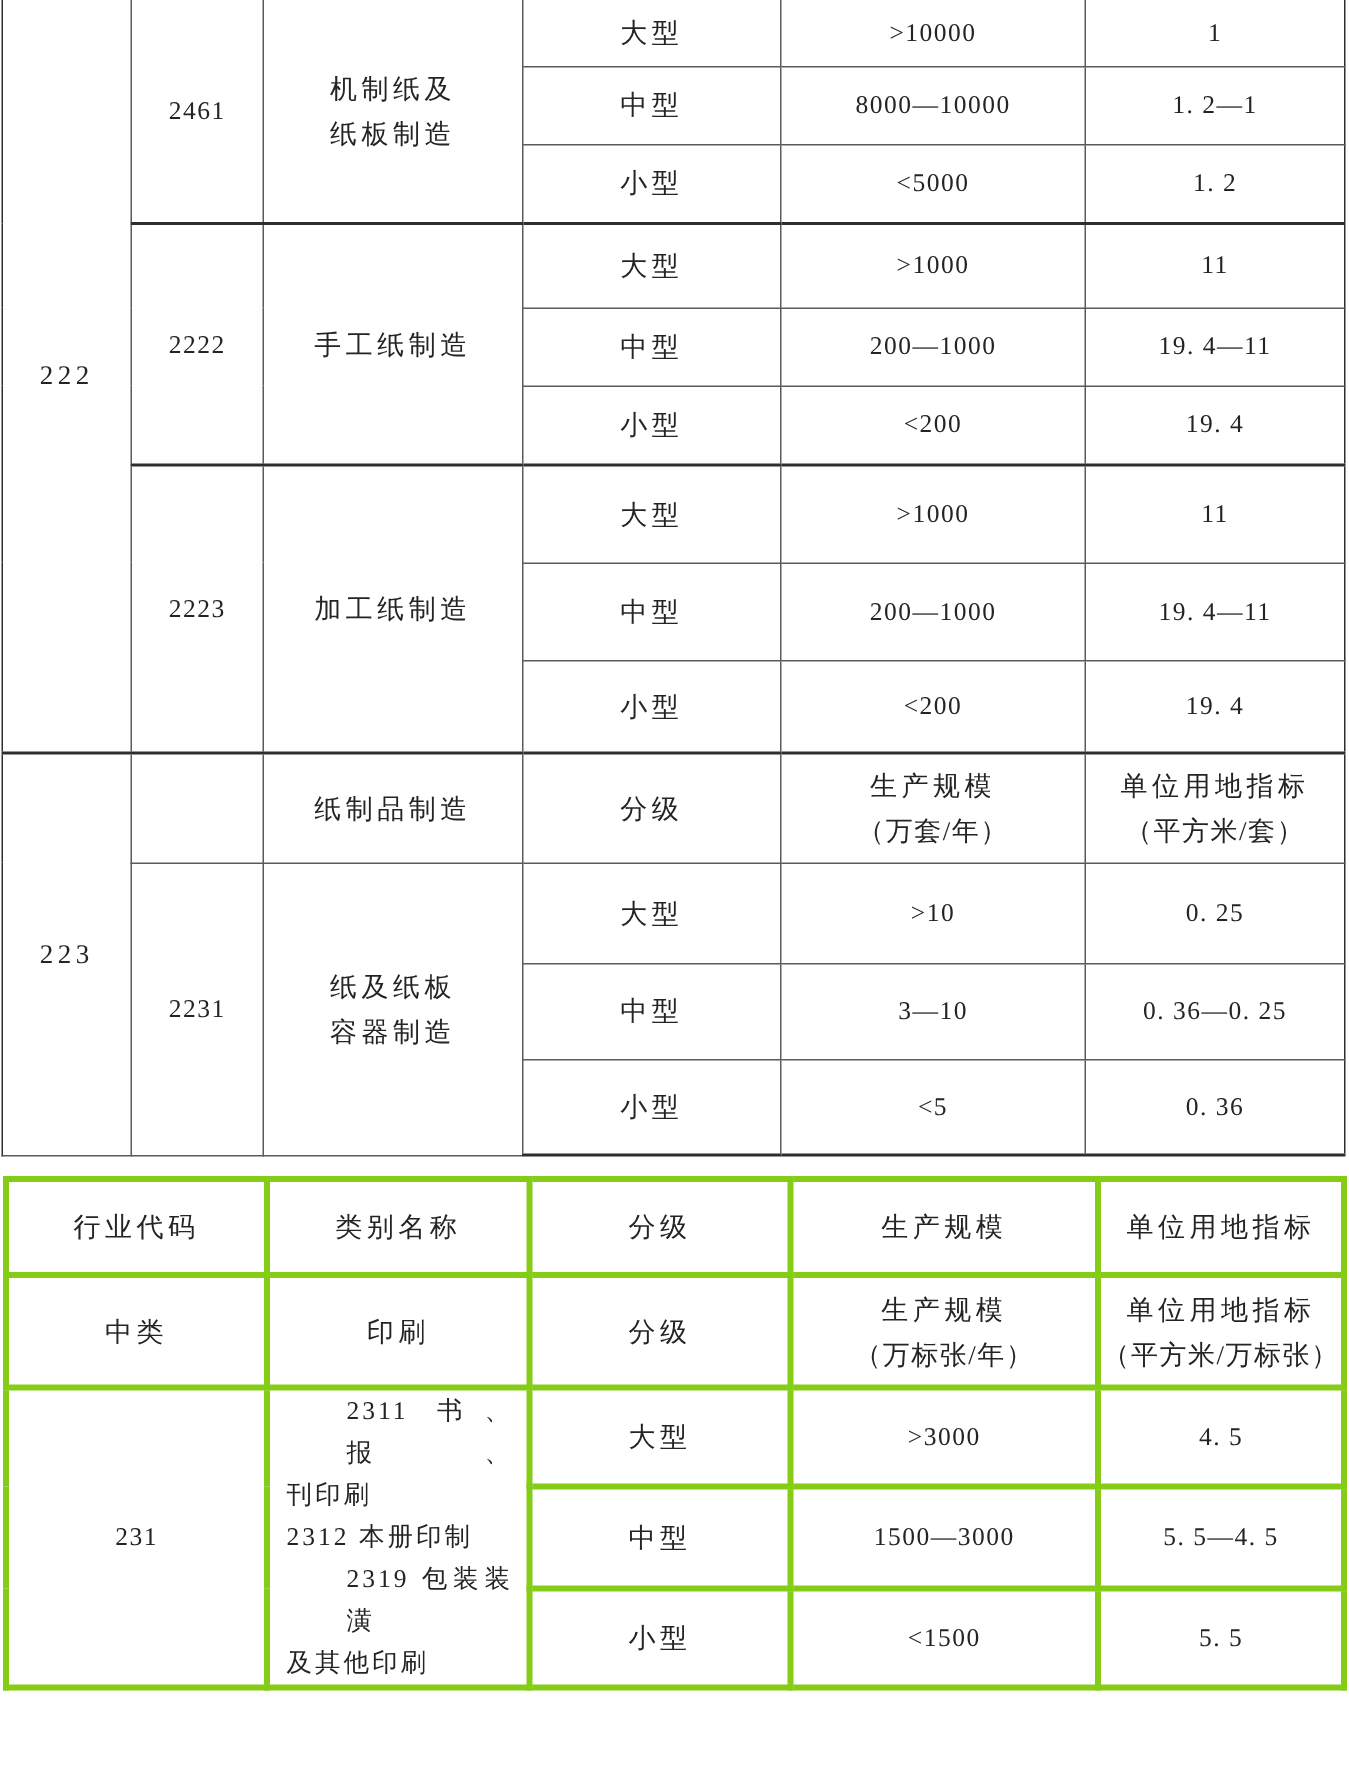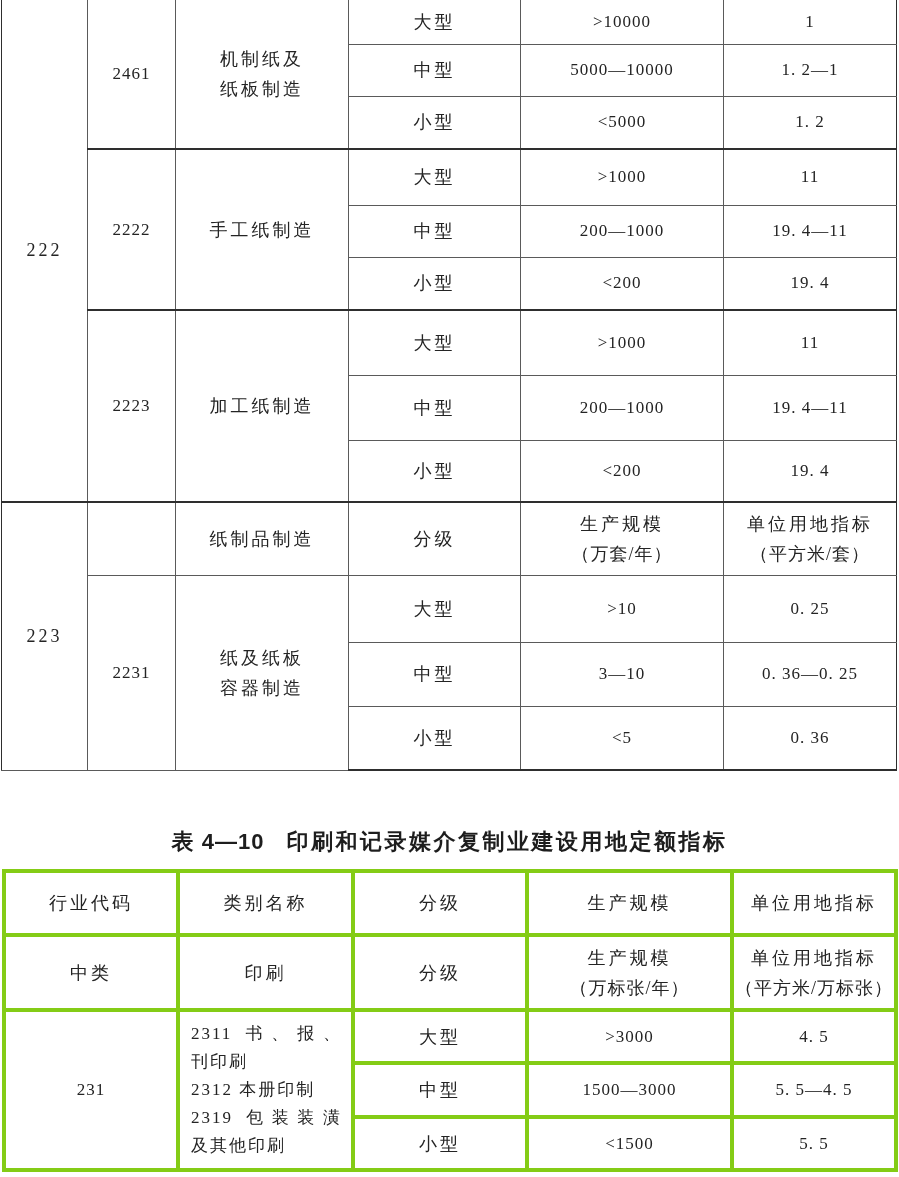--- a/index.html
+++ b/index.html
@@ -46,21 +46,21 @@
     border:4px solid #84cc16;
     font-size:18px;letter-spacing:3px;
   }
   .t2 tr.rsep td{border-top-color:#8e8e8e;}
   .cat{
     text-align:left !important;
     font-size:17px !important;letter-spacing:2px !important;
     padding:0 9px 0 11px !important;
   }
   .cat div{line-height:28px;}
-  .cat div.jl{text-align:justify;text-align-last:justify;}
+  .cat div.jl{text-align:justify;text-align-last:justify;margin-left:40px;}
 </style>
 </head>
 <body>
 
 <div class="page">
 
   <table class="t1">
     <colgroup>
       <col style="width:86px">
         <col style="width:88px">
@@ -76,21 +76,21 @@
         <td rowspan="3" class="name">
           <div>机制纸及</div>
           <div>纸板制造</div>
         </td>
         <td>大型</td>
         <td class="num">&gt;10000</td>
         <td class="num">1</td>
       </tr>
       <tr class="rsep" style="height:52px">
         <td>中型</td>
-        <td class="num">5000—10000</td>
+        <td class="num">8000—10000</td>
         <td class="num">1. 2—1</td>
       </tr>
       <tr class="rsep" style="height:53px">
         <td>小型</td>
         <td class="num">&lt;5000</td>
         <td class="num">1. 2</td>
       </tr>
 
       <tr class="blk" style="height:56px">
         <td rowspan="3" class="num">2222</td>
@@ -162,23 +162,20 @@
         <td class="num">0. 36—0. 25</td>
       </tr>
       <tr class="rsep last" style="height:64px">
         <td>小型</td>
         <td class="num">&lt;5</td>
         <td class="num">0. 36</td>
       </tr>
     </tbody>
   </table>
 
-  <div class="title">
-    <span class="tno">表 4—10</span><span>印刷和记录媒介复制业建设用地定额指标</span>
-  </div>
 
   <table class="t2">
     <colgroup>
       <col style="width:174px">
         <col style="width:175px">
         <col style="width:174px">
       <col style="width:205px">
         <col style="width:164px">
     </colgroup>
     <tbody>

